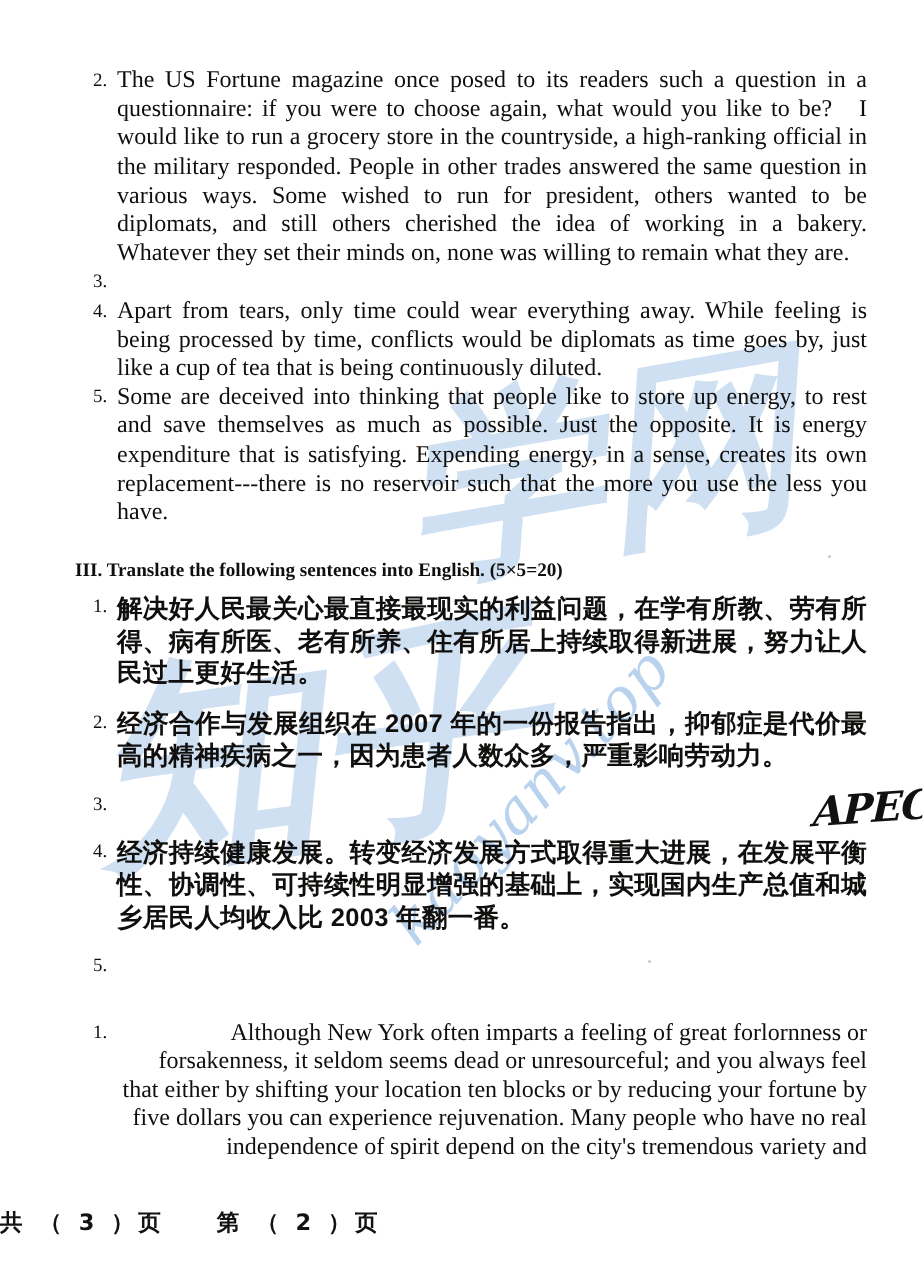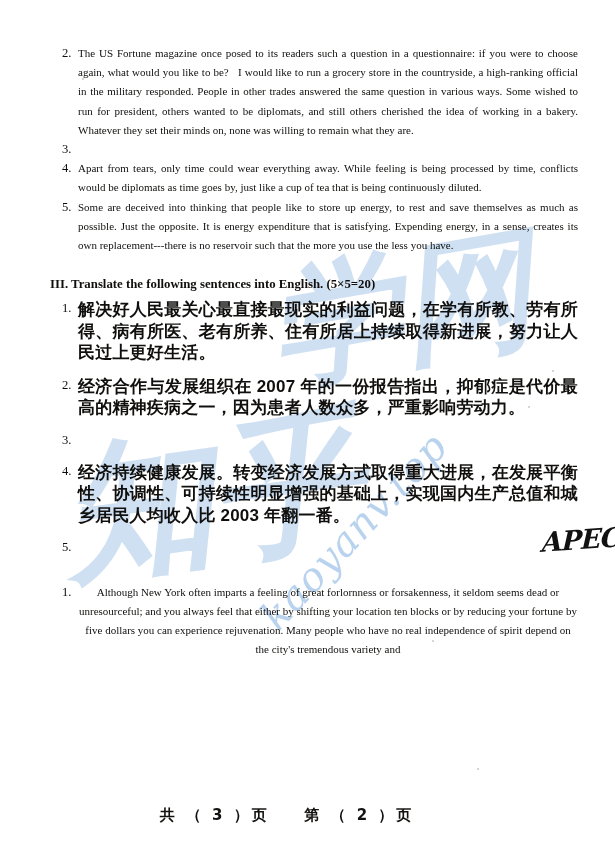--- a/index.html
+++ b/index.html
@@ -65,27 +65,27 @@
   }
   .marker {
     flex: 0 0 auto;
     width: 16px;
     text-align: left;
     font-size: 12.6px;
     line-height: 19.2px;
   }
   .body-en {
     flex: 1 1 auto;
-    font-size: 11px;
+    font-size: 16px;
     line-height: 19.2px;
     text-align: justify;
     text-justify: inter-word;
     hyphens: none;
   }
-  .body-en.last-loose { text-align: center; }
+  .body-en.last-loose { text-align: right; }
 
   .body-cn {
     flex: 1 1 auto;
     font-family: Liberation Sans, sans-serif;
     font-size: 17px;
     line-height: 21.5px;
     text-align: justify;
     font-weight: 600;
     letter-spacing: 0.2px;
   }
@@ -117,21 +117,20 @@
     white-space: nowrap;
     user-select: none;
   }
 
   
   .footer {
     position: absolute;
     left: 0;
     top: 806px;
     width: 574px;
-    text-align: center;
     z-index: 2;
     font-family: "DejaVu Sans", "Liberation Sans", sans-serif;
     font-size: 15px;
     font-weight: 700;
     letter-spacing: 3px;
     color: #141210;
   }
   .footer .fsep { display: inline-block; width: 18px; }
 
   

